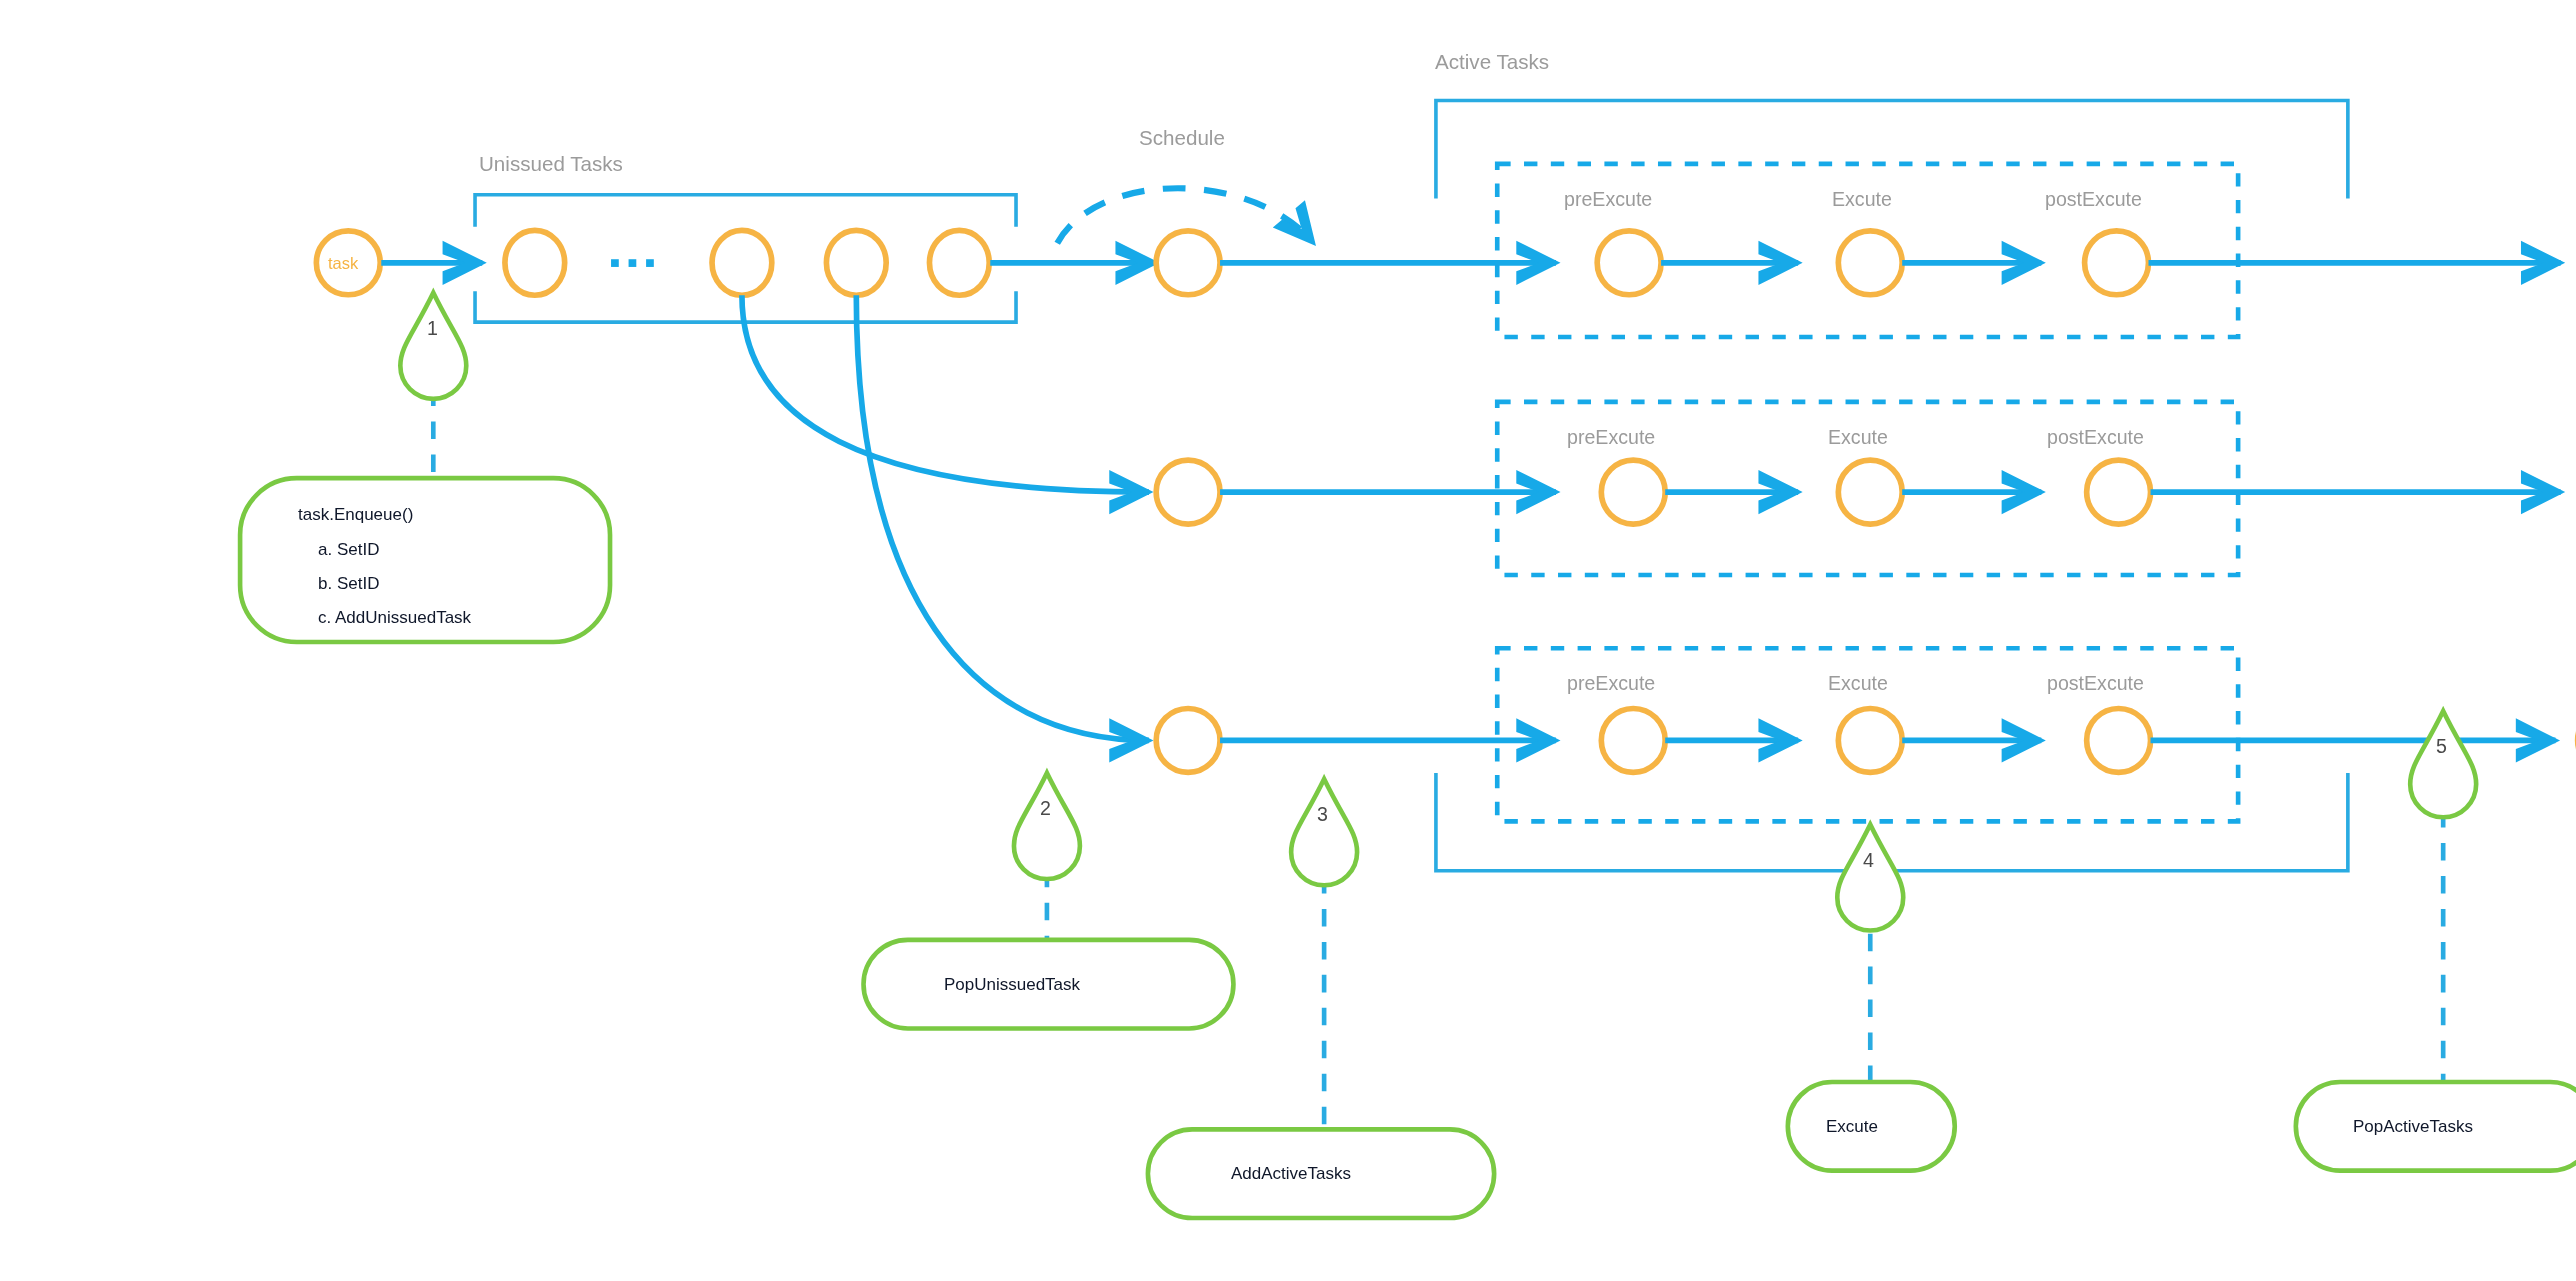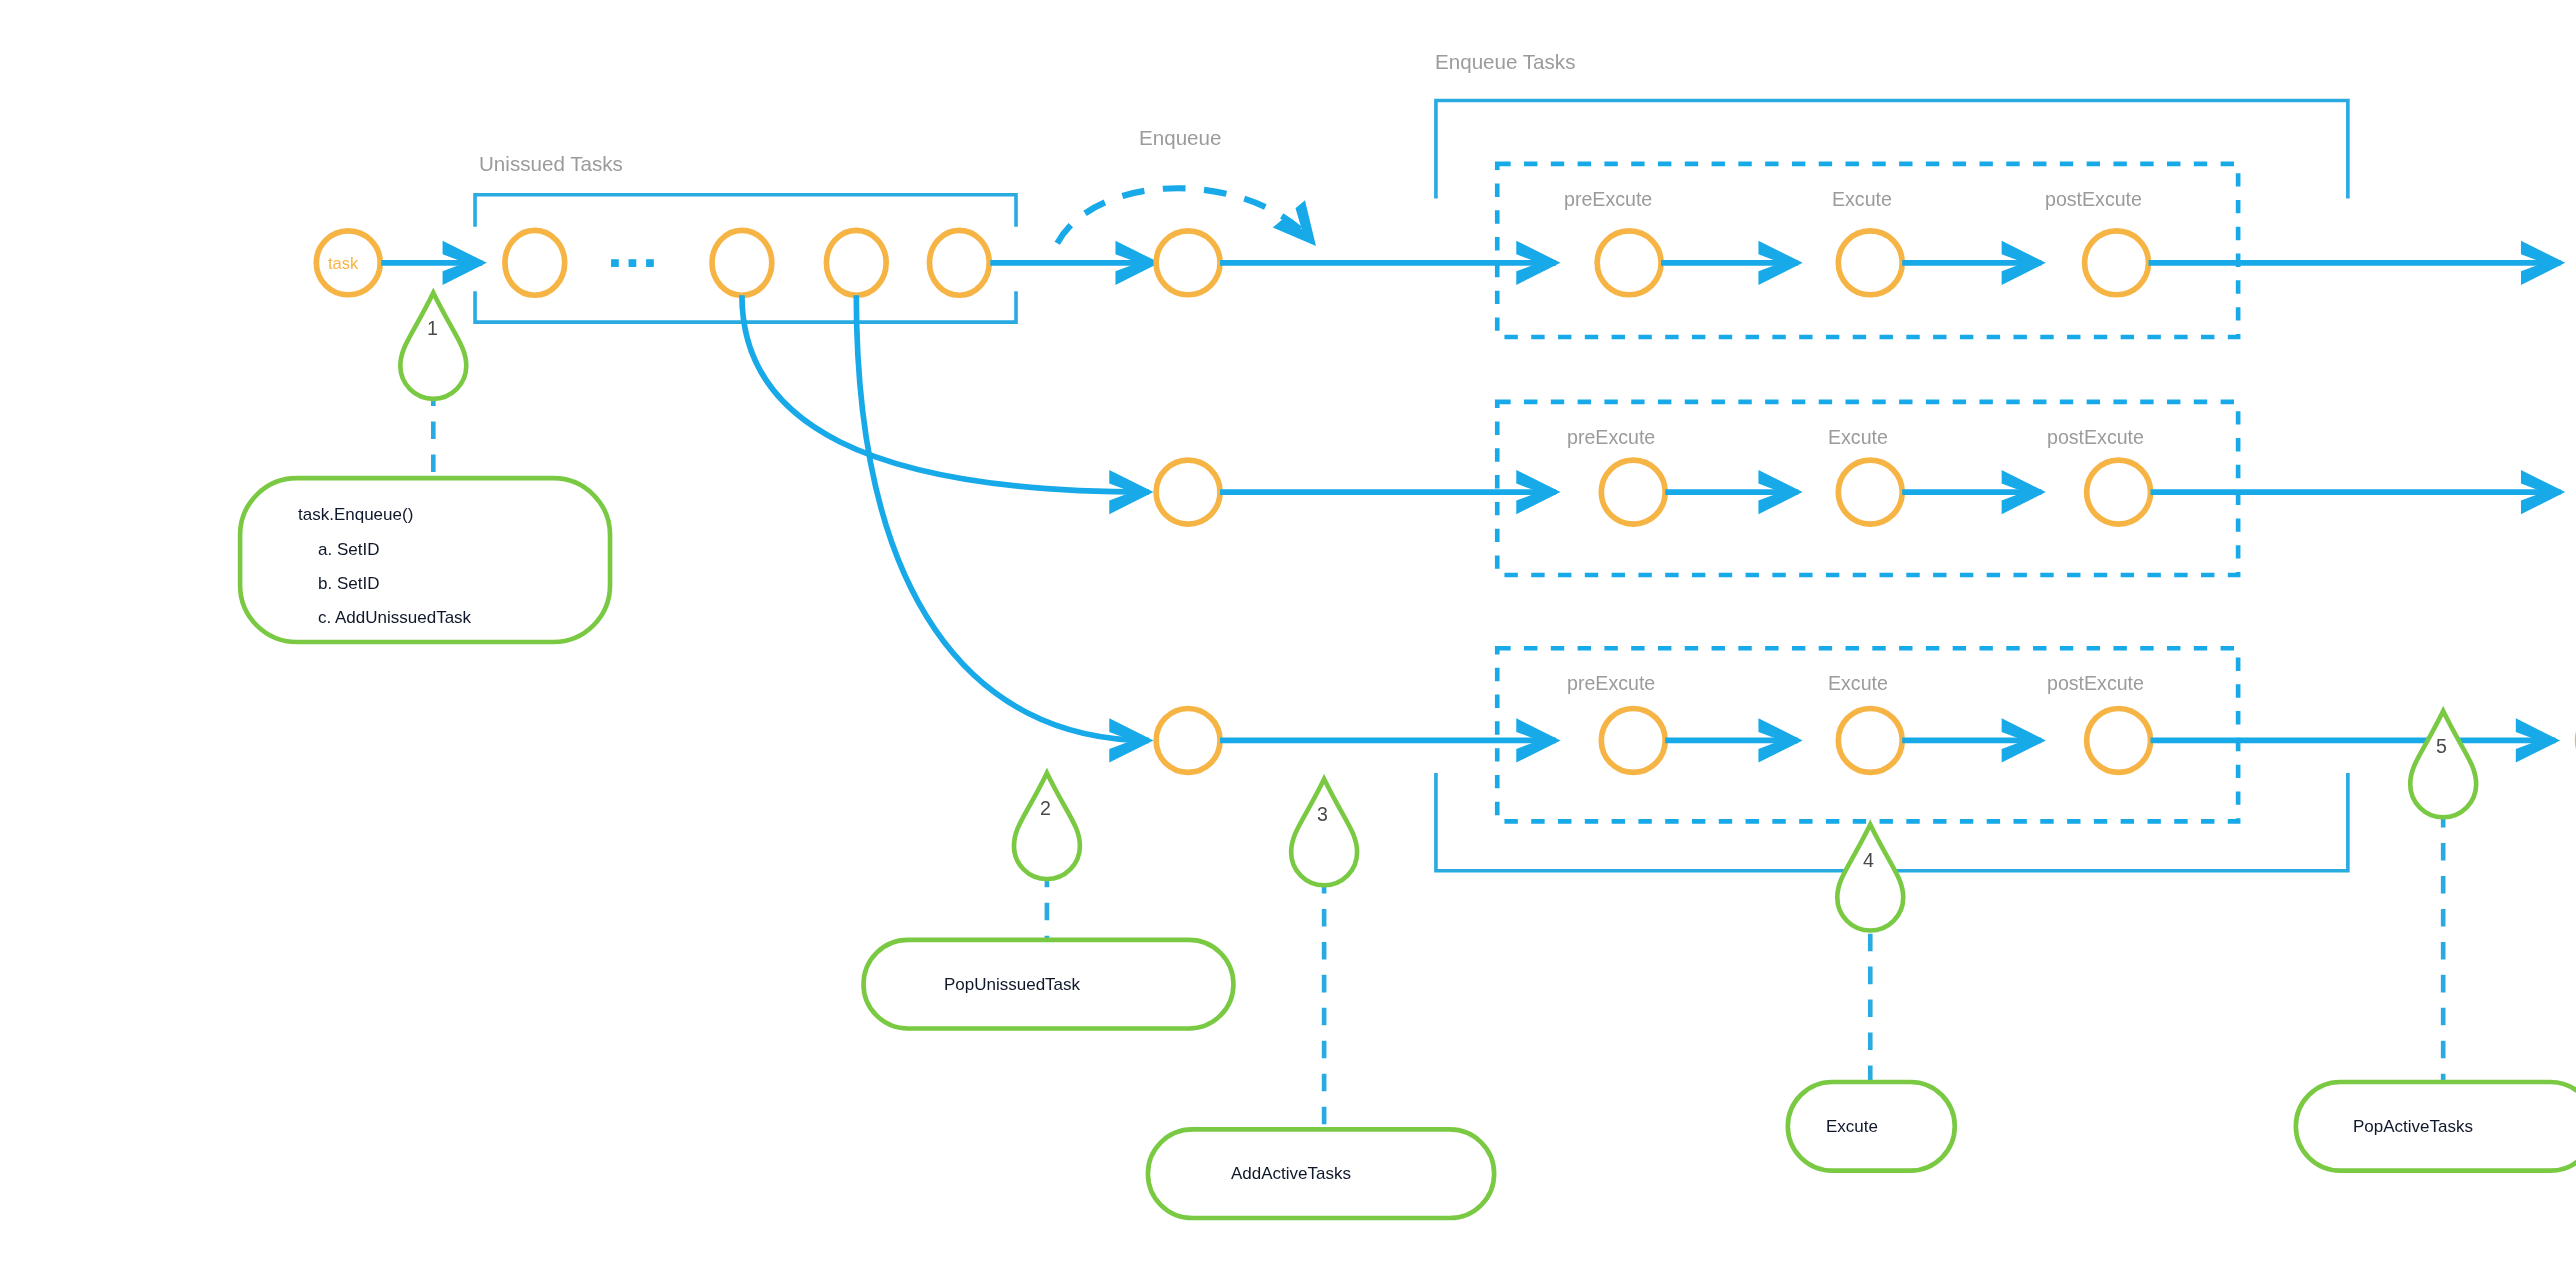--- a/index.html
+++ b/index.html
@@ -175,23 +175,23 @@
 
     <rect x="466" y="928" width="718" height="318" rx="110" ry="110" fill="#fff" stroke="#7AC943" stroke-width="9"></rect>
     <rect x="1676" y="1824" width="718" height="172" rx="86" ry="86" fill="#fff" stroke="#7AC943" stroke-width="9"></rect>
     <rect x="2228" y="2192" width="672" height="172" rx="86" ry="86" fill="#fff" stroke="#7AC943" stroke-width="9"></rect>
     <rect x="3470" y="2100" width="324" height="172" rx="86" ry="86" fill="#fff" stroke="#7AC943" stroke-width="9"></rect>
     <rect x="4456" y="2100" width="580" height="172" rx="86" ry="86" fill="#fff" stroke="#7AC943" stroke-width="9"></rect>
   </svg>
 
   <div class="lbl lbl-grp" style="left:479px;top:152px;">Unissued Tasks</div>
 
-  <div class="lbl lbl-grp" style="left:1435px;top:50px;">Enqueue Tasks</div>
-
-  <div class="lbl lbl-grp" style="left:1139px;top:126px;">Enqueue</div>
+  <div class="lbl lbl-grp" style="left:1435px;top:50px;">Active Tasks</div>
+
+  <div class="lbl lbl-grp" style="left:1139px;top:126px;">Schedule</div>
 
   <div class="node-text" style="left:328px;top:254px;text-align:right;">task</div>
 
   <div class="lbl lbl-stage" style="left:1564px;top:188px;">preExcute</div>
   <div class="lbl lbl-stage" style="left:1832px;top:188px;">Excute</div>
   <div class="lbl lbl-stage" style="left:2045px;top:188px;">postExcute</div>
 
   <div class="lbl lbl-stage" style="left:1567px;top:426px;">preExcute</div>
   <div class="lbl lbl-stage" style="left:1828px;top:426px;">Excute</div>
   <div class="lbl lbl-stage" style="left:2047px;top:426px;">postExcute</div>

